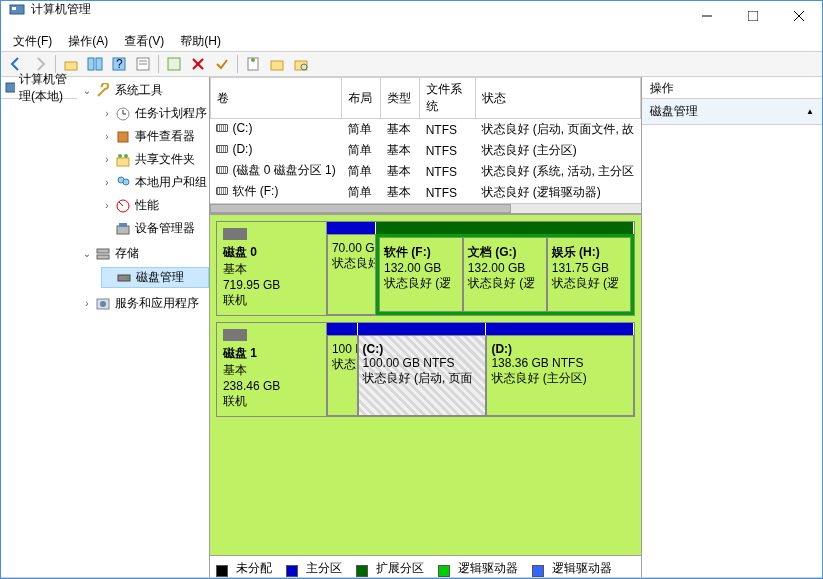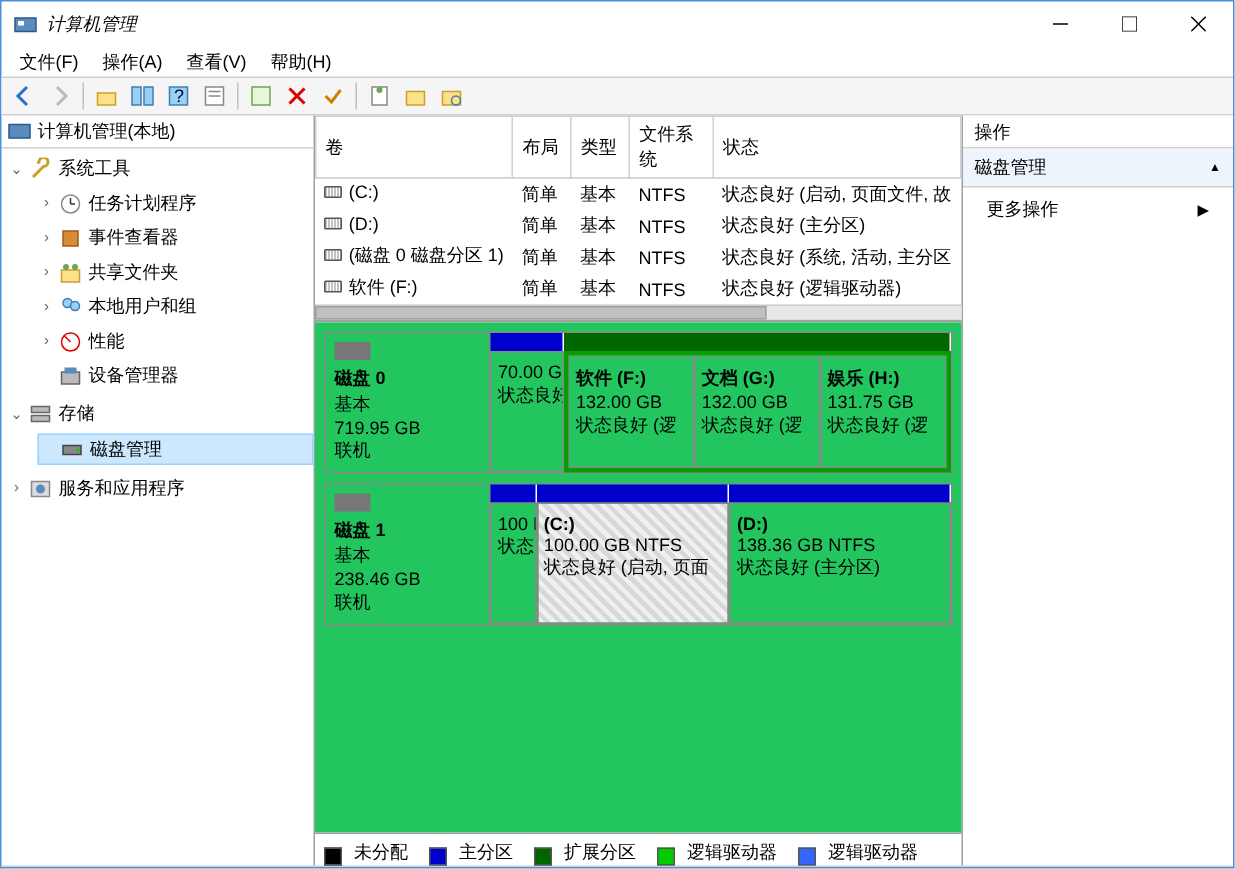--- a/index.html
+++ b/index.html
@@ -1,39 +1,39 @@
 <!DOCTYPE html>
 <html><head>
 <meta charset="utf-8">
 <style>
 * { box-sizing: border-box; margin: 0; padding: 0; font-family: "Microsoft YaHei", "Segoe UI", sans-serif; font-size: 12px; }
 body { width: 823px; height: 579px; border: 1px solid #4a90d9; background: #fff; display: flex; flex-direction: column; overflow: hidden; }
 
 
-.titlebar { height: 30px; display: flex; align-items: center; padding: 0 0 0 8px; font-style: italic; }
+.titlebar { height: 30px; display: flex; padding: 0 0 0 8px; }
 .titlebar .app-icon { width: 16px; height: 16px; margin-right: 6px; }
 .titlebar .title { flex: 1; }
 .win-btns { display: flex; }
 .win-btn { width: 46px; height: 30px; display: flex; align-items: center; justify-content: center; }
 .win-btn svg { width: 10px; height: 10px; }
 
 
 .menubar { height: 20px; display: flex; padding: 0 4px; }
 .menubar span { padding: 2px 8px; font-size: 12px; }
 
 
 .toolbar { height: 26px; border-top: 1px solid #d0d0d0; border-bottom: 1px solid #d0d0d0; background: #f5f5f5; display: flex; align-items: center; padding: 0 4px; gap: 2px; }
 .tool-btn { width: 22px; height: 22px; display: flex; align-items: center; justify-content: center; }
 .tool-btn svg, .tool-btn div.ic { width: 16px; height: 16px; }
 .tool-sep { width: 1px; height: 18px; background: #c0c0c0; margin: 0 2px; }
 
 
 .main { flex: 1; display: flex; border-bottom: 1px solid #d0d0d0; }
 .pane { border-right: 1px solid #a0a0a0; }
-.tree-pane { width: 220px; display: flex; flex-direction: column; }
+.tree-pane { width: 220px; display: flex; }
 .center-pane { flex: 1; display: flex; flex-direction: column; }
 .right-pane { width: 190px; border-right: none; }
 
 
 .tree-pane .root-row { height: 22px; border-bottom: 1px solid #d0d0d0; display: flex; align-items: center; padding-left: 4px; gap: 4px; }
 .tree-pane ul { list-style: none; padding: 2px 0 0 4px; }
 .tree-pane li { padding: 2px 0; }
 .tree-row { display: flex; align-items: center; gap: 2px; white-space: nowrap; }
 .tree-row .tw { width: 12px; text-align: center; color: #666; font-size: 10px; }
 .tree-row .tic { width: 16px; height: 16px; flex-shrink: 0; }
@@ -45,21 +45,21 @@
 .vol-table-wrap { border-bottom: 2px solid #a0a0a0; }
 .vol-table { width: 100%; border-collapse: collapse; }
 .vol-table th { text-align: left; font-weight: normal; padding: 3px 6px; border: 1px solid #d0d0d0; background: #fff; height: 22px; }
 .vol-table td { padding: 2px 6px; white-space: nowrap; height: 18px; }
 .vol-table td:first-child { display: flex; align-items: center; gap: 4px; }
 .vol-ic { width: 12px; height: 8px; background: repeating-linear-gradient(90deg,#888,#888 1px,#fff 1px,#fff 2px); border: 1px solid #555; border-radius: 1px; flex-shrink: 0; }
 .vol-scroll { height: 10px; background: #e8e8e8; border-top: 1px solid #ccc; position: relative; }
 .vol-scroll .bar { position: absolute; left:0; width:70%; top:0; bottom:0; background:#c0c0c0; border:1px solid #a0a0a0; }
 
 
-.disk-area { flex: 1; overflow: auto; background: #22c55e; }
+.disk-area { flex: 1; overflow: auto; background: #bef264; }
 .disk-block { border: 1px solid #888; margin: 6px; display: flex; }
 .disk-left { width: 110px; border-right: 1px solid #888; padding: 6px; }
 .disk-left .dic { width: 24px; height: 12px; background: #777; margin-bottom: 4px; }
 .disk-parts { flex: 1; display: flex; flex-direction: column; }
 .disk-row0 { height: 12px; display: flex; }
 .disk-row0 .seg { background: #0000cc; border-right: 1px solid #fff; }
 .disk-row1 { flex: 1; display: flex; }
 .disk-row1 .seg { border: 1px solid #888; padding: 6px 4px; overflow: hidden; white-space: nowrap; }
 .disk-row1 .seg.green-out { border: 3px solid #00a000; display: flex; padding: 0; }
 .green-out .iseg { border: 1px solid #888; padding: 6px 4px; overflow: hidden; }
@@ -429,18 +429,14 @@
         <span class="lab">逻辑驱动器</span>
     </div>
   </div>
 
   <div class="pane right-pane">
     <div class="hdr">操作</div>
     <div class="sec1">
       <span>磁盘管理</span>
       <span class="tri">▲</span>
     </div>
-    <div class="sec2">
-      <span>更多操作</span>
-      <span class="arr">▶</span>
-    </div>
   </div>
 </div>
 
 </body></html>

